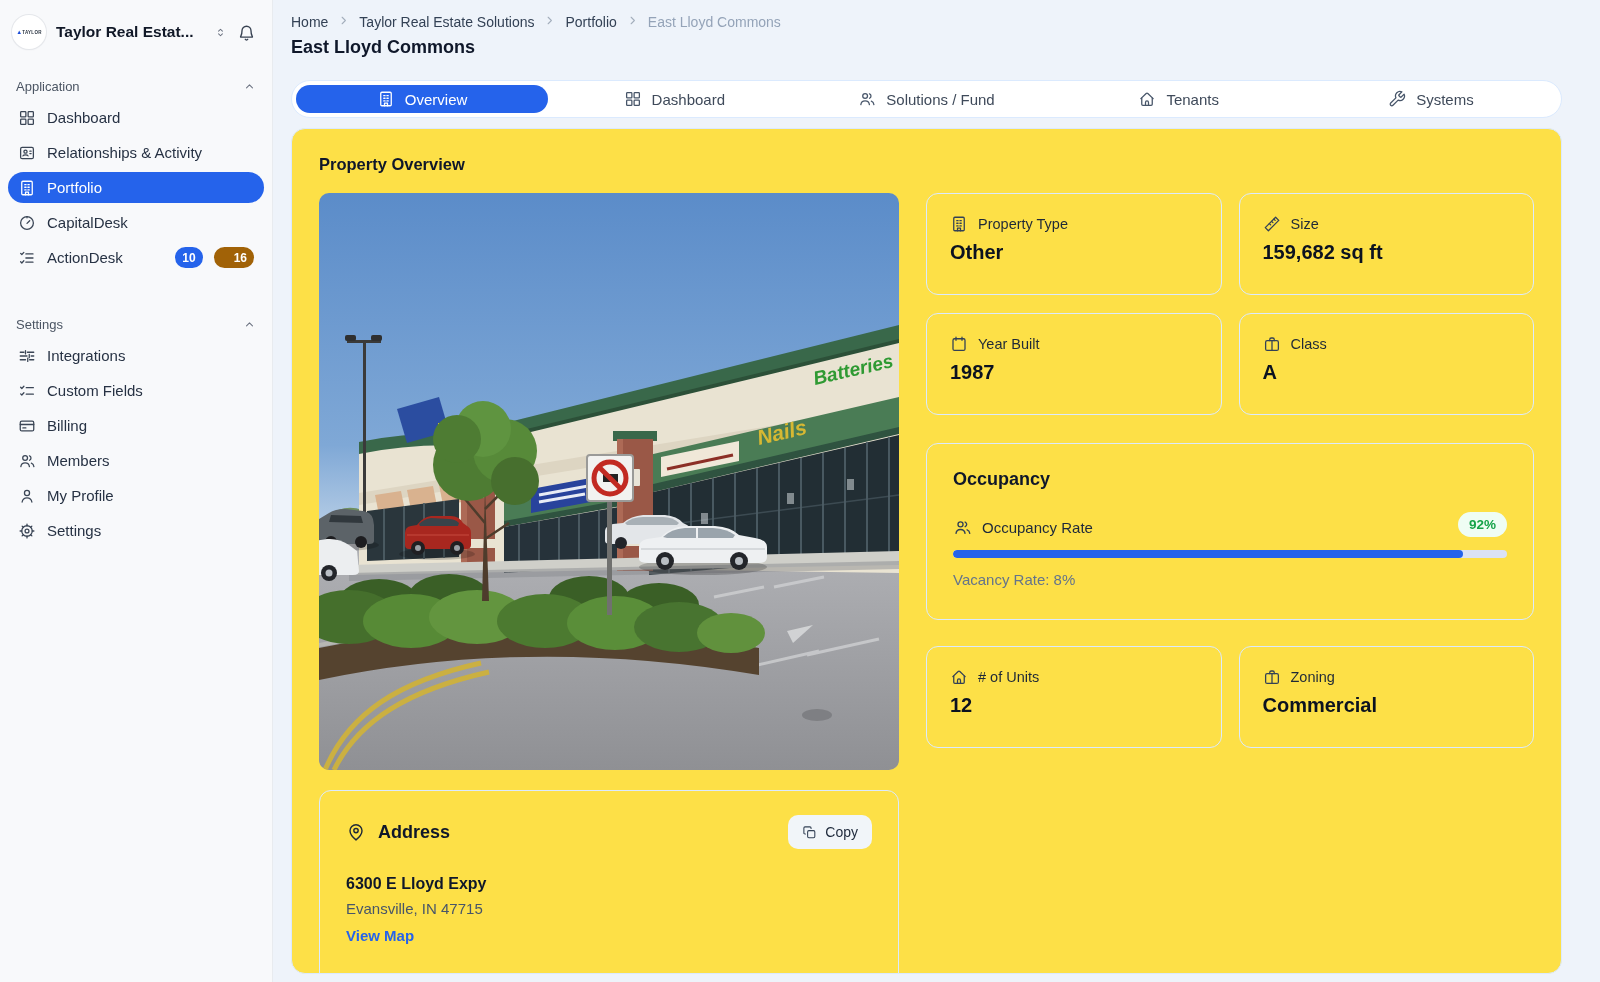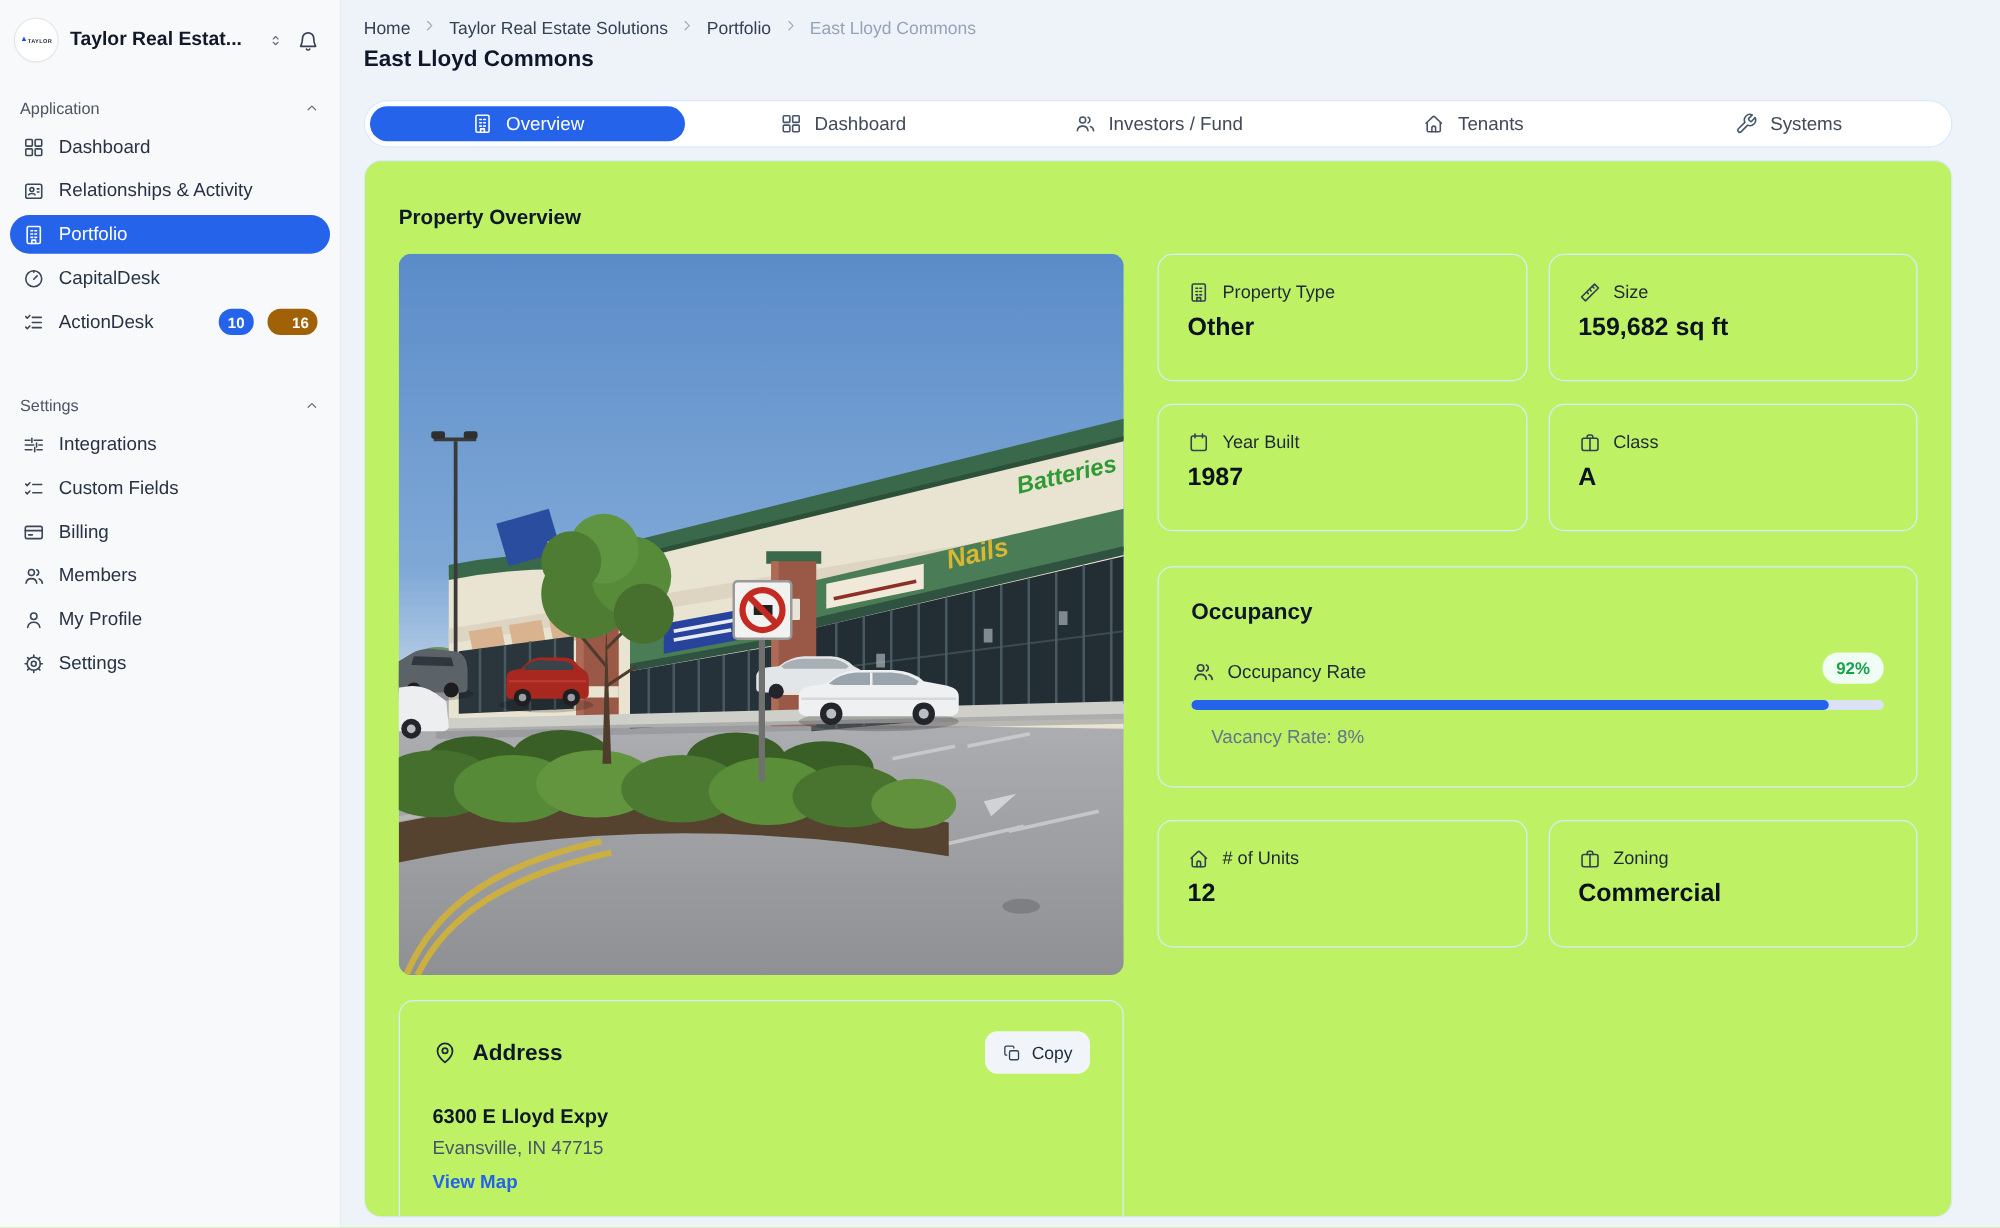--- a/index.html
+++ b/index.html
@@ -71,22 +71,22 @@
   }
   .tab {
     flex:1 1 0; display:flex; align-items:center; justify-content:center; gap:10px;
     font-size:15px; color:#3f4a5a; border-radius:999px; cursor:pointer;
   }
   .tab svg { color:#475569; }
   .tab.active { background:#2563eb; color:#ffffff; font-weight:500; }
   .tab.active svg { color:#ffffff; }
 
   .content-card {
-    margin-top:10px; background:#bef264; border:1px solid #dbeafe;
-    border-radius:14px; padding:36px 27px; height:846px; overflow:hidden;
+    margin-top:10px; background:#fde047; border:1px solid #dbeafe;
+    border-radius:14px; padding:26px 27px; height:846px; overflow:hidden;
   }
   .section-title { font-size:16.5px; font-weight:bold; color:#0f172a; }
 
   .overview-grid { display:grid; grid-template-columns:580px 1fr; gap:27px; margin-top:19px; }
 
   .photo-wrap { width:580px; }
   .photo { width:580px; height:577px; border-radius:10px; overflow:hidden; display:block; }
   .photo text { font-family:"Liberation Sans", sans-serif; }
 
   .address-card {
@@ -119,21 +119,21 @@
   .occupancy-title { font-size:18px; font-weight:bold; color:#0f172a; }
   .occupancy-row { margin-top:22px; display:flex; align-items:flex-end; }
   .occupancy-rate-label { display:flex; align-items:center; gap:10px; font-size:15px; color:#1e293b; }
   .occupancy-rate-label svg { color:#334155; width:19px; height:19px; }
   .rate-pill {
     margin-left:auto; background:#effdf4; color:#16a34a;
     font-size:13.5px; font-weight:600; padding:5px 11px; border-radius:999px;
   }
   .progress-track { margin-top:13px; height:8px; border-radius:999px; background:#dbe2f6; overflow:hidden; }
   .progress-fill { height:100%; border-radius:999px; background:#2563eb; width:0; }
-  .vacancy-text { margin-top:13px; font-size:15px; color:#64748b;margin-left:16px; }
+  .vacancy-text { margin-top:13px; font-size:15px; color:#64748b; }
 </style>
 </head>
 <body>
 
 <svg width="0" height="0" style="position:absolute" aria-hidden="true">
   <defs>
     <symbol id="i-grid" viewBox="0 0 24 24" fill="none" stroke="currentColor" stroke-width="1.7" stroke-linecap="round" stroke-linejoin="round">
         <rect x="3.5" y="3.5" width="7" height="7" rx="1"></rect>
         <rect x="13.5" y="3.5" width="7" height="7" rx="1"></rect>
         <rect x="3.5" y="13.5" width="7" height="7" rx="1"></rect>
@@ -386,21 +386,21 @@
     <div class="tab">
       <svg class="icon">
           <use href="#i-grid"></use>
         </svg>
       <span>Dashboard</span>
     </div>
     <div class="tab">
       <svg class="icon">
           <use href="#i-users"></use>
         </svg>
-      <span>Investors / Fund</span>
+      <span>Solutions / Fund</span>
     </div>
     <div class="tab">
       <svg class="icon">
           <use href="#i-home"></use>
         </svg>
       <span>Tenants</span>
     </div>
     <div class="tab">
       <svg class="icon">
           <use href="#i-wrench"></use>

